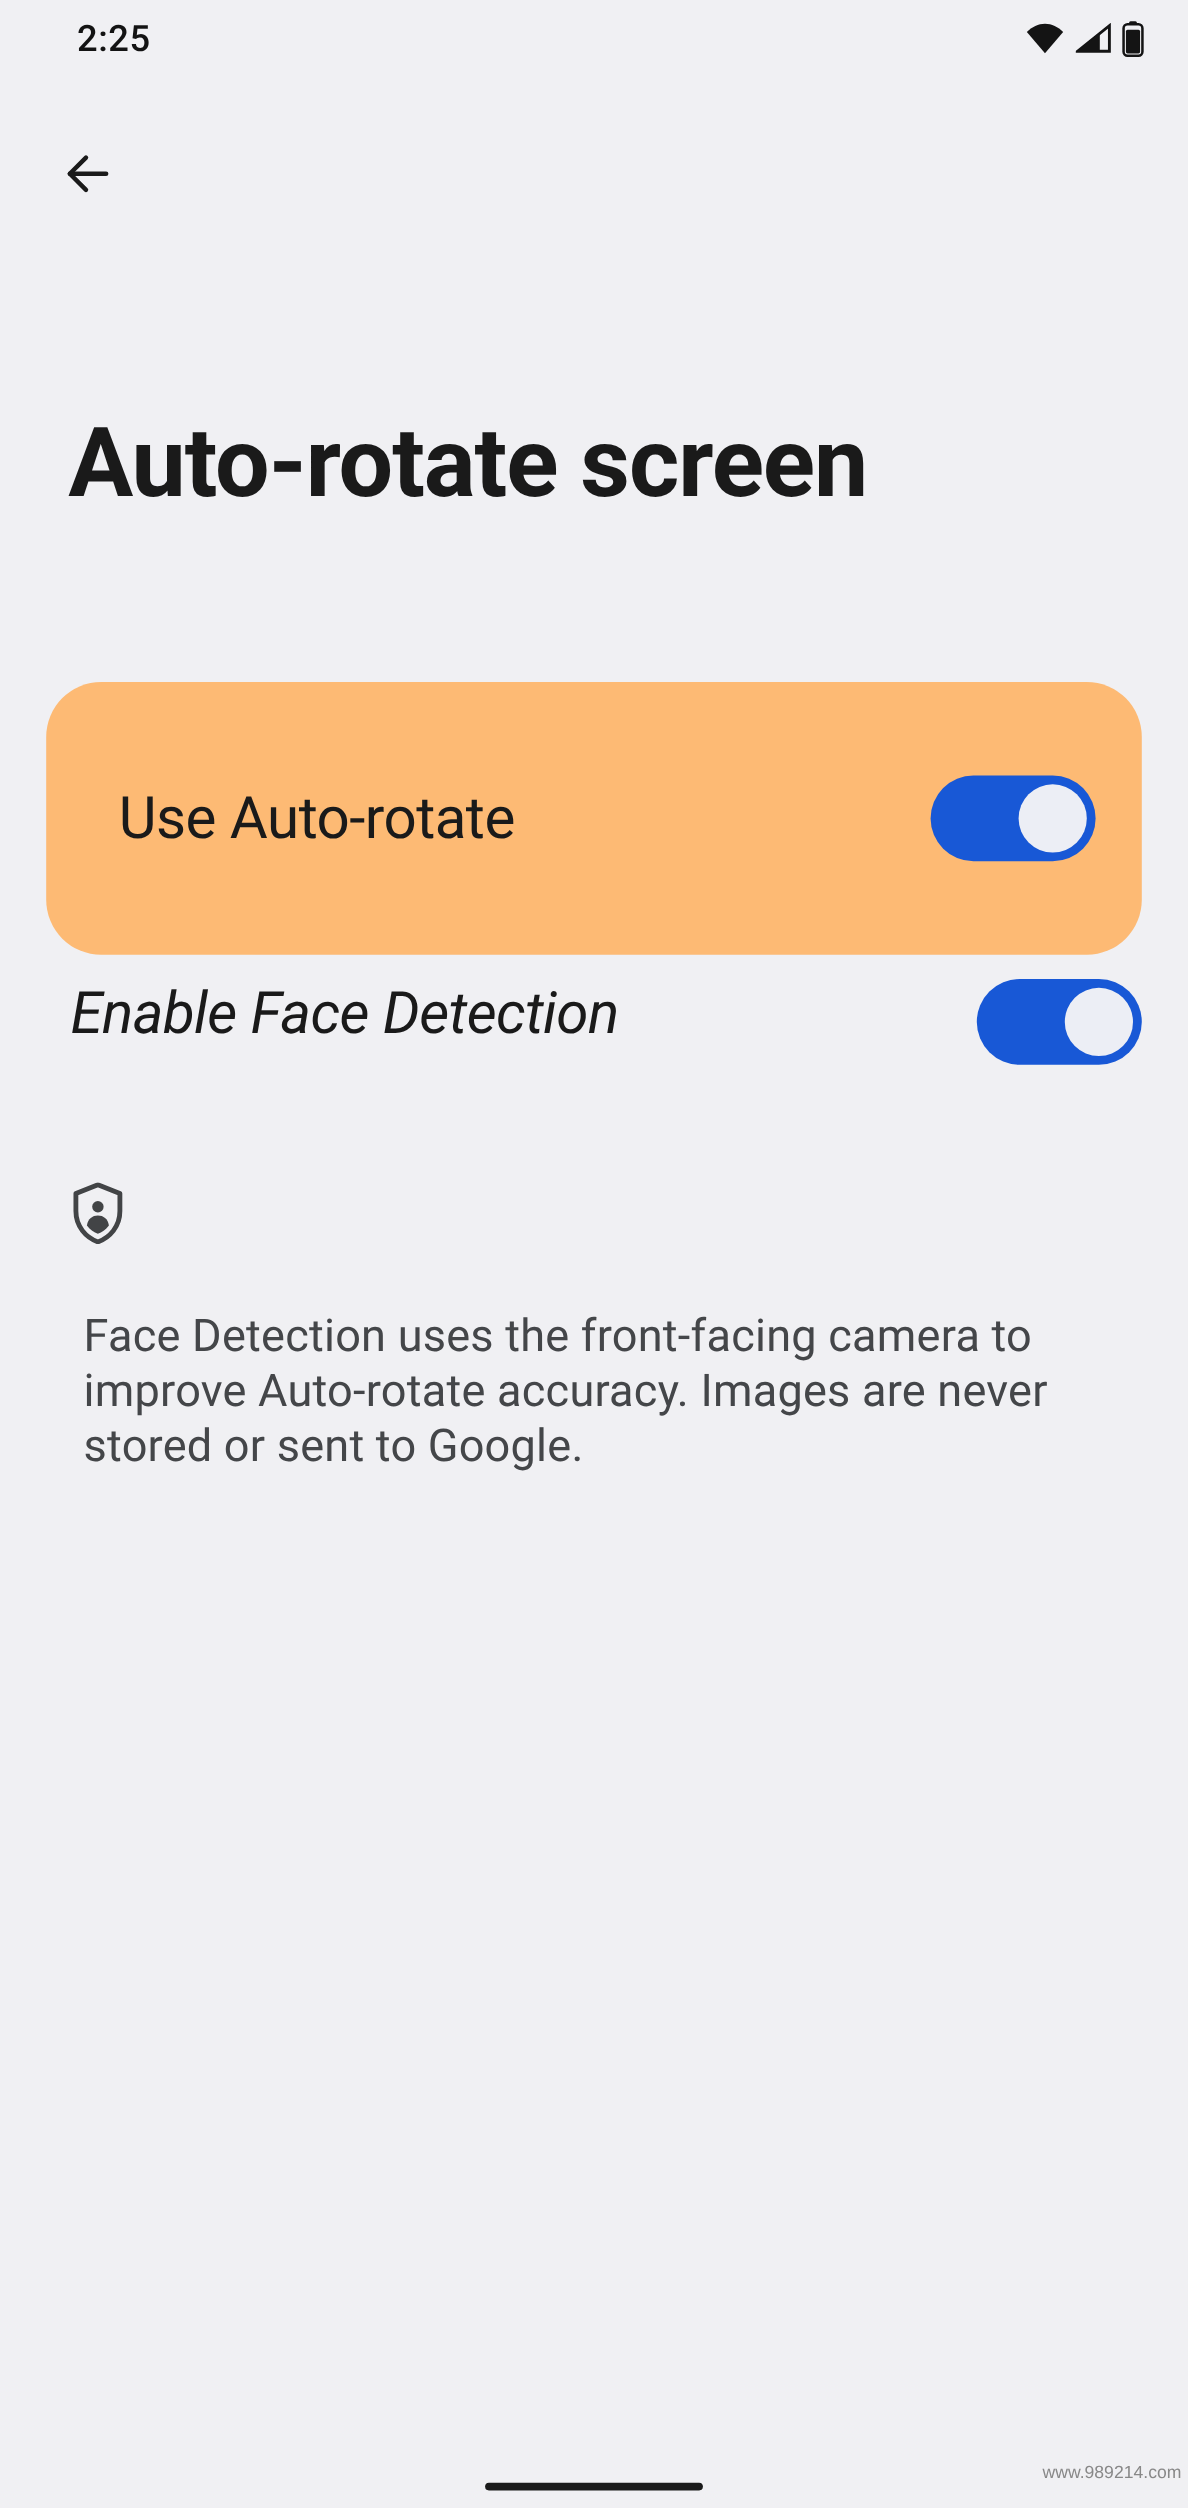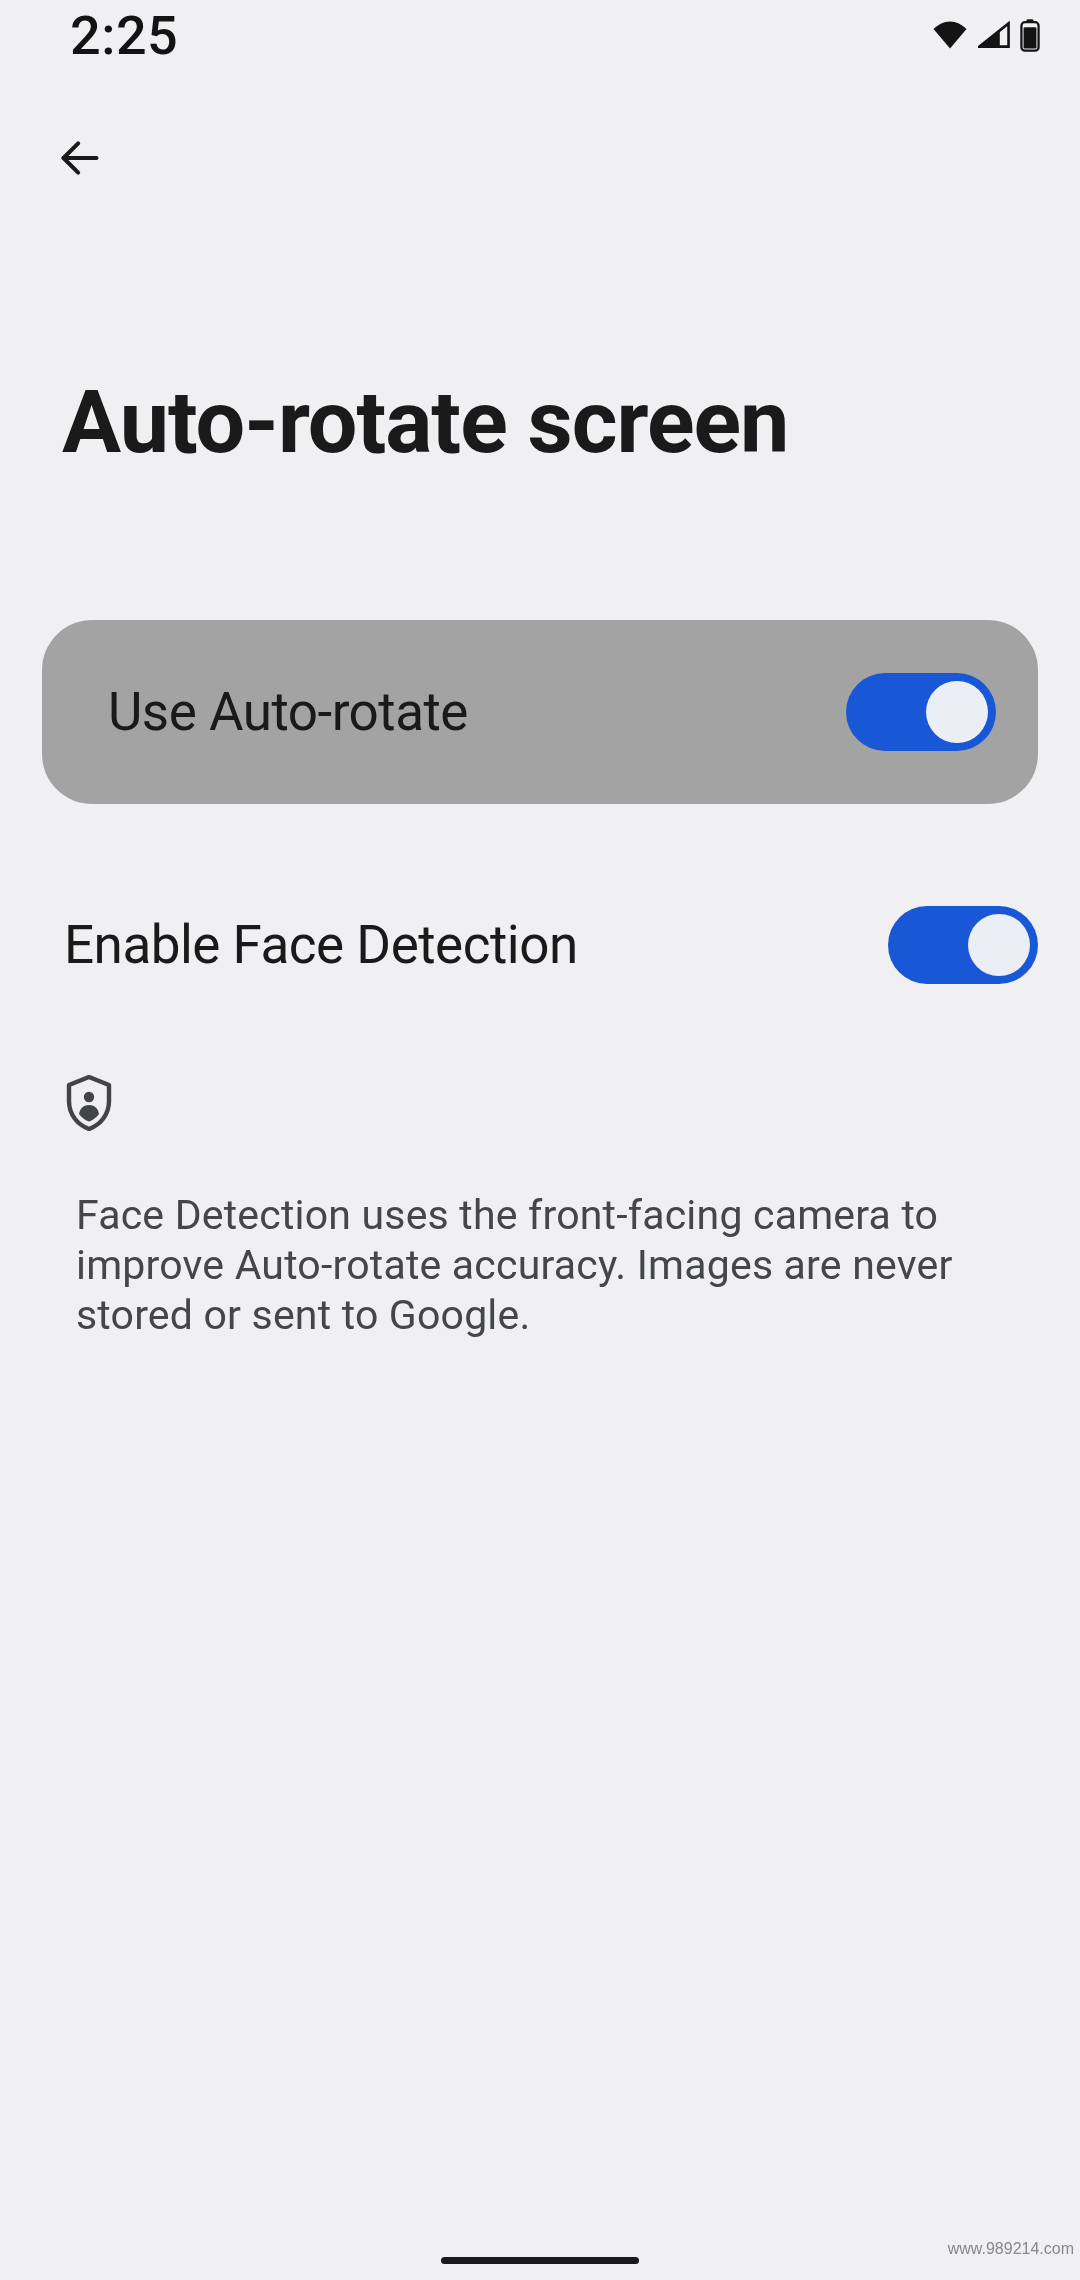--- a/index.html
+++ b/index.html
@@ -18,21 +18,21 @@
       overflow: hidden;
     }
     .status-bar {
       height: 70px;
       display: flex;
       align-items: center;
       justify-content: space-between;
       padding: 0 40px 0 70px;
     }
     .status-time {
-      font-size: 54px;
+      font-size: 33px;
       font-weight: 500;
       color: #131313;
       letter-spacing: 0.5px;
     }
     .status-icons {
       display: flex;
       align-items: center;
       gap: 10px;
     }
     .status-icons svg {
@@ -56,43 +56,44 @@
       font-size: 88px;
       font-weight: 700;
       color: #1a1a1a;
       letter-spacing: -1px;
     }
     .main-card {
       position: absolute;
       top: 620px;
       left: 42px;
       right: 42px;
-      background: #a3a3a3;
+      background: #fdba74;
       border-radius: 50px;
-      height: 184px;
+      height: 248px;
       display: flex;
       align-items: center;
       justify-content: space-between;
       padding: 0 42px 0 66px;
     }
     .main-card-label {
       font-size: 53px;
       font-weight: 400;
       color: #1a1a1a;
       letter-spacing: -0.5px;
     }
     .setting-row {
       position: absolute;
       top: 890px;
       left: 64px;
       right: 42px;
       display: flex;
-      align-items: center;
+      align-items: flex-start;
       justify-content: space-between;
       height: 110px;
+      font-style: italic;
     }
     .setting-label {
       font-size: 53px;
       font-weight: 400;
       color: #1a1a1a;
       letter-spacing: -0.5px;
     }
     .toggle {
       width: 150px;
       height: 78px;

